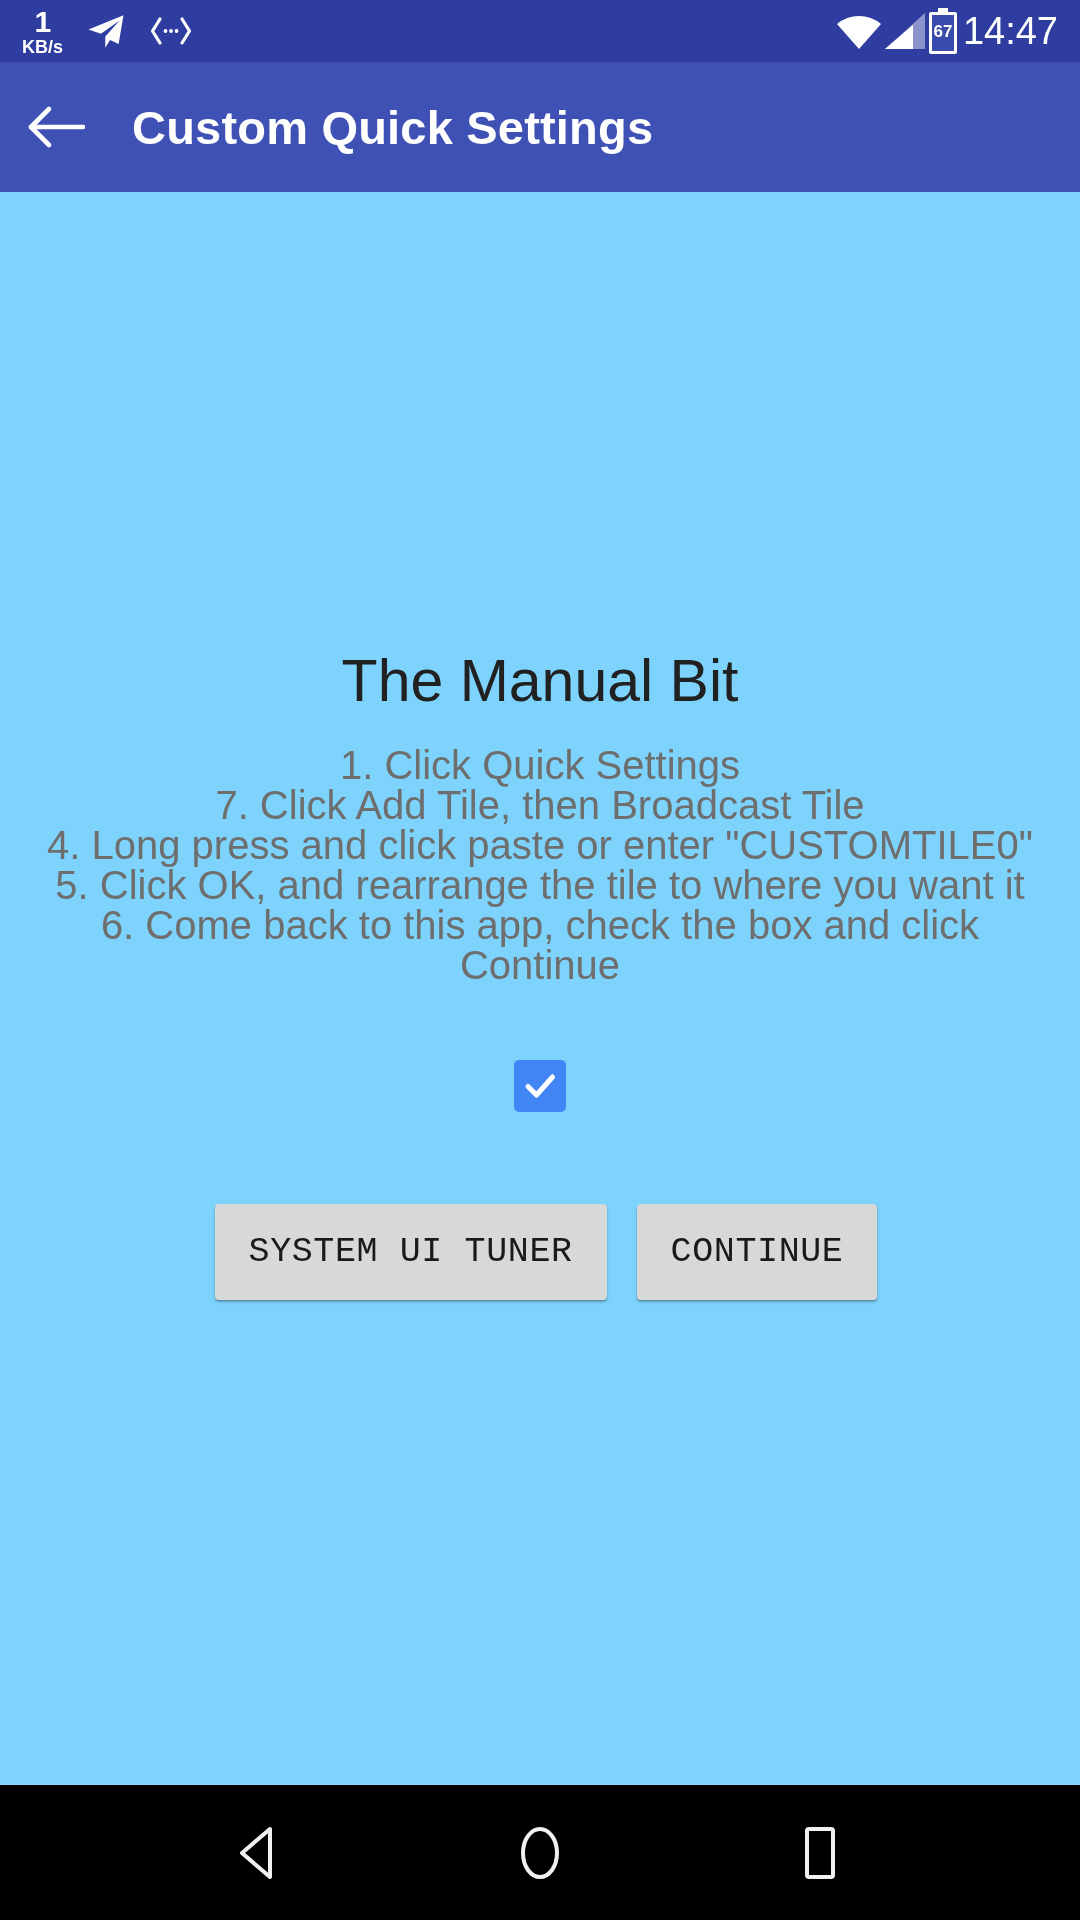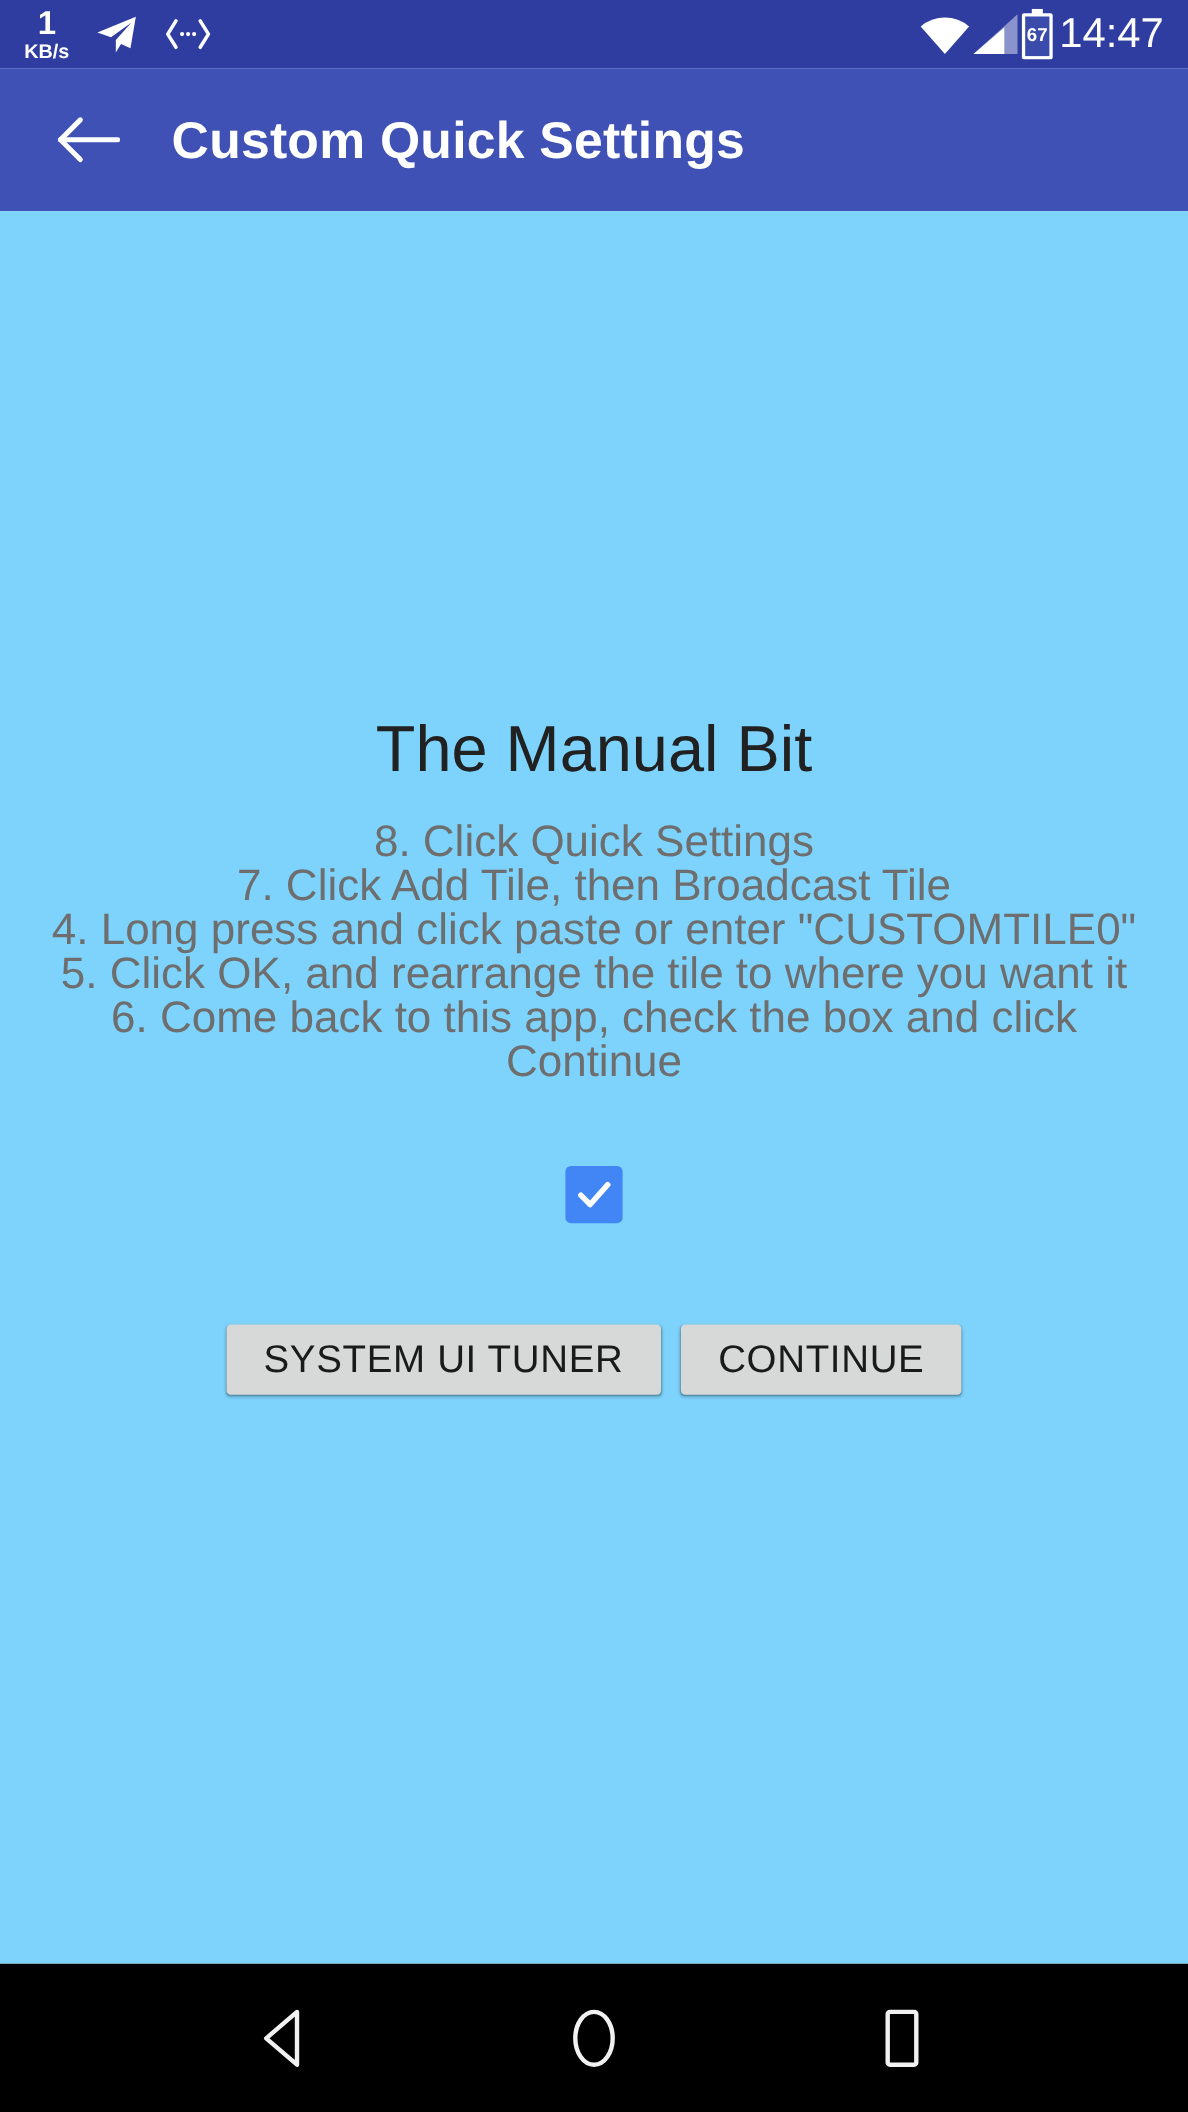--- a/index.html
+++ b/index.html
@@ -89,21 +89,21 @@
     width: 32px;
     height: 46px;
   }
 
   
   .app-bar {
     height: 130px;
     background: #3f51b5;
     display: flex;
     align-items: center;
-    padding-left: 44px;
+    padding-left: 20px;
     box-sizing: border-box;
     flex: 0 0 auto;
   }
   .back-btn {
     width: 72px;
     height: 72px;
     display: flex;
     align-items: center;
     justify-content: center;
     cursor: pointer;
@@ -193,28 +193,29 @@
     display: flex;
     align-items: flex-start;
     justify-content: center;
     gap: 18px;
   }
   .mbtn {
     background: #d7d8d8;
     border: none;
     border-radius: 4px;
     color: #1a1a1a;
-    font-family: Liberation Sans, sans-serif;
+    font-family: Liberation Mono, monospace;
     font-size: 35px;
     font-weight: 500;
     letter-spacing: 0.6px;
-    padding: 12px 34px;
+    padding: 28px 34px;
     cursor: pointer;
     box-shadow: 0 2px 3px rgba(0,0,0,0.26), 0 1px 1px rgba(0,0,0,0.15);
     white-space: nowrap;
+    margin-left: 12px;
   }
 
   
   .nav-bar {
     height: 135px;
     background: #000000;
     display: flex;
     align-items: center;
     justify-content: space-around;
     flex: 0 0 auto;
@@ -297,21 +298,21 @@
       </svg>
     </div>
     <div class="app-title">Custom Quick Settings</div>
   </div>
 
   <div class="content">
 
     <div class="heading">The Manual Bit</div>
 
     <div class="instructions">
-      <span class="line">8. Click Quick Settings</span>
+      <span class="line">1. Click Quick Settings</span>
       <span class="line">7. Click Add Tile, then Broadcast Tile</span>
       <span class="line">4. Long press and click paste or enter "CUSTOMTILE0"</span>
       <span class="line">5. Click OK, and rearrange the tile to where you want it</span>
       <span class="line wrapped" style="display:block;width:880px;margin:0 auto;">6. Come back to this app, check the box and click Continue</span>
     </div>
 
     <div class="check-row">
       <span class="checkbox">
         <svg width="40" height="40" viewBox="0 0 40 40">
           <path d="M8 20.5 L16.5 29 L32.5 11" stroke="#ffffff" stroke-width="5" fill="none" stroke-linecap="round" stroke-linejoin="round"></path>

